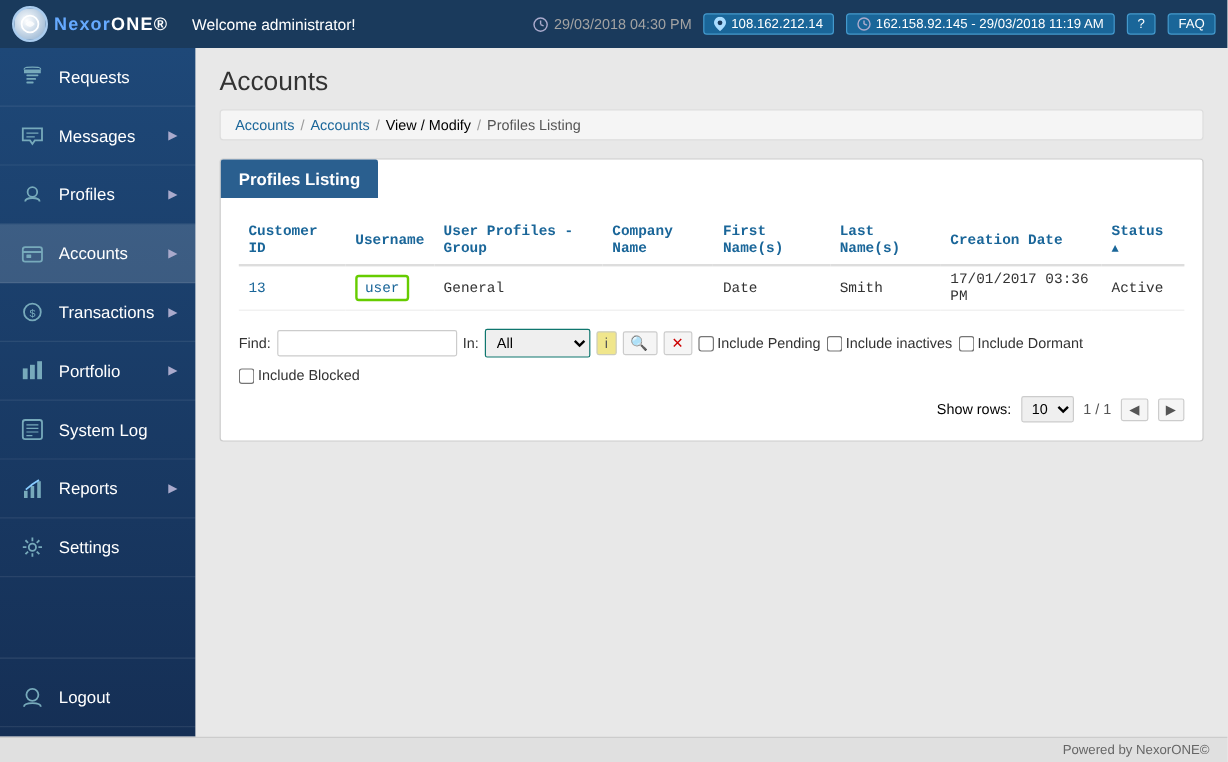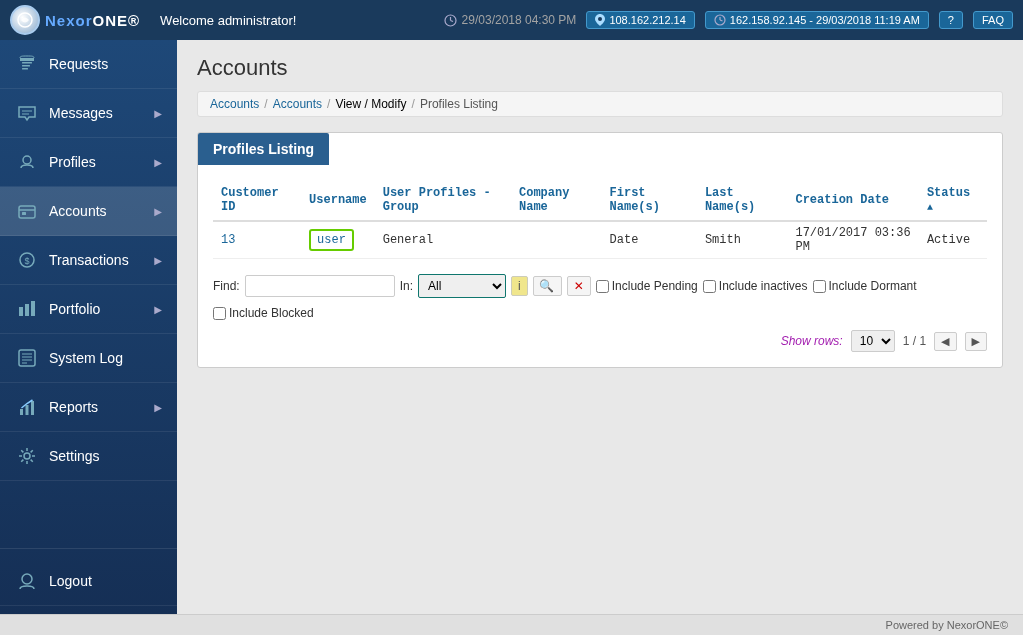--- a/index.html
+++ b/index.html
@@ -55,21 +55,21 @@
 
     
     .main-layout {
       display: flex;
       flex: 1;
       overflow: hidden;
     }
 
     
     .sidebar {
-      width: 177px;
+      width: 163px;
       background: linear-gradient(to bottom, #1e4878, #152f55);
       flex-shrink: 0;
       display: flex;
       flex-direction: column;
     }
     .sidebar-item {
       display: flex;
       align-items: center;
       color: white;
       padding: 12px 15px;
@@ -208,21 +208,21 @@
 
     
     .pagination {
       display: flex;
       align-items: center;
       justify-content: flex-end;
       gap: 8px;
       margin-top: 10px;
       font-size: 12px;
     }
-    .pagination-label { color: #a21caf; font-style: italic; }
+    .pagination-label { color: #000000; }
     .rows-select {
       border: 1px solid #ccc;
       padding: 2px 4px;
       font-size: 12px;
       border-radius: 2px;
     }
     .page-nav {
       border: 1px solid #ccc;
       background: #f5f5f5;
       padding: 2px 6px;

